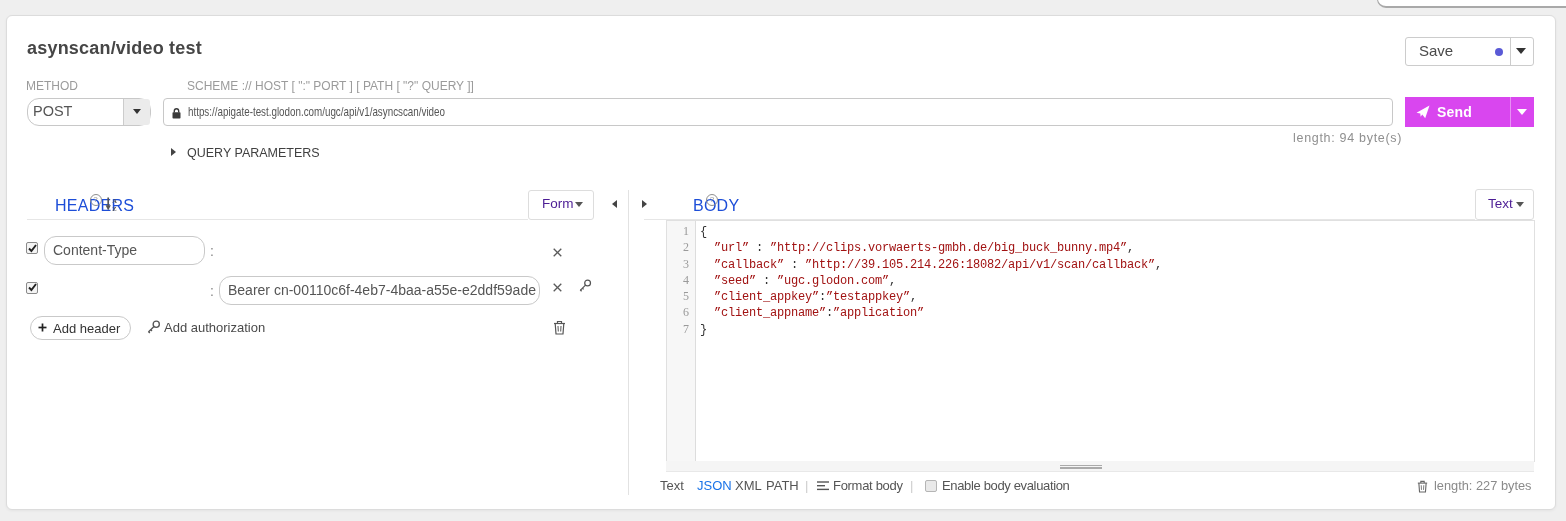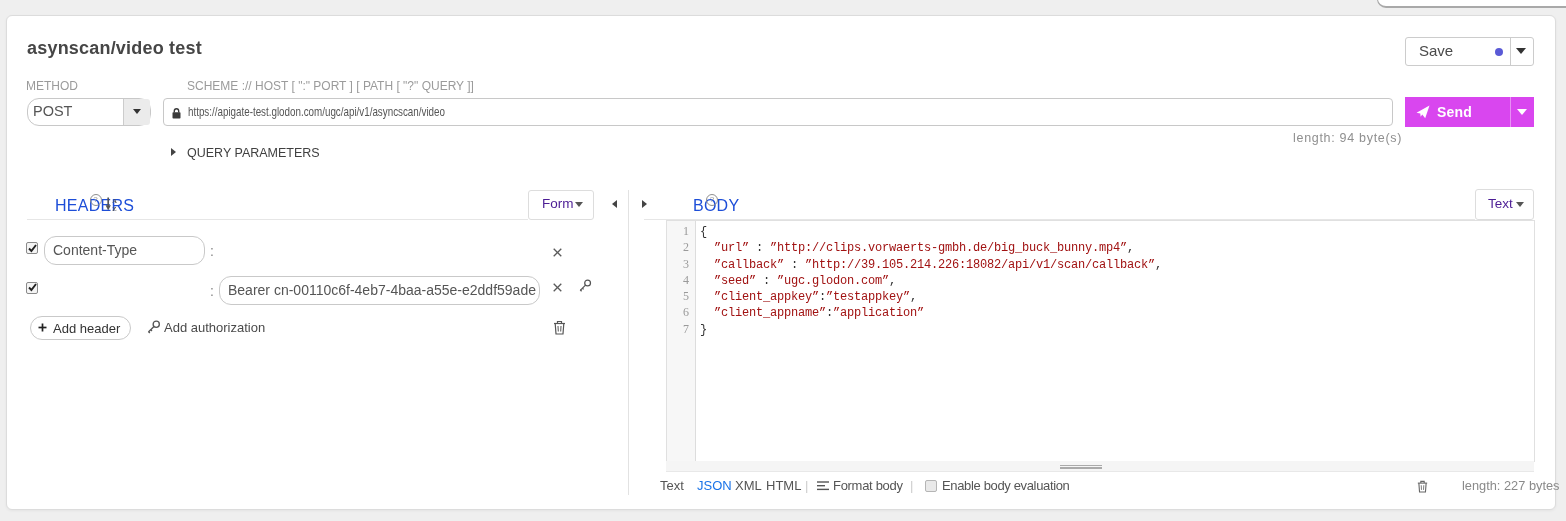--- a/index.html
+++ b/index.html
@@ -54,21 +54,21 @@
   .gutter .num{position:absolute;right:6px;font-family:"Liberation Serif",serif;font-size:12px;color:#9a9a9a;}
   .code{position:absolute;left:33px;top:3px;font-family:"Liberation Mono",monospace;font-size:12px;letter-spacing:-0.2px;line-height:16.27px;white-space:pre;color:#333;}
   .code .s{color:#a11212;}
   .rstrip{left:666px;top:461px;width:868px;height:10px;background:#f5f5f5;border-bottom:1px solid #e8e8e8;}
   .grip{position:absolute;left:394px;width:42px;height:1.5px;background:#aaa;}
   
   .ft{font-size:13px;color:#555;top:478px;}
   .ftblue{color:#1a73e8;}
   .ftsep{color:#ccc;}
   .fcheck{left:925px;top:480px;width:10px;height:10px;border:1px solid #b5b5b5;border-radius:2px;background:#e9e9e9;}
-  .lenbody{left:1434px;top:478px;font-size:12.8px;color:#8a8a8a;margin-left:28px;}
+  .lenbody{left:1434px;top:478px;font-size:12.8px;color:#8a8a8a;}
   
   .cb{width:10px;height:10px;border:1px solid #8a8a8a;border-radius:2px;background:#f4f4f4;}
   svg{display:block;}
 </style>
 </head>
 <body>
 <div class="page">
   <div class="abs card"></div>
   <div class="abs toptab"></div>
   <div class="abs title">asynscan/video test</div>
@@ -211,21 +211,21 @@
 }</div>
   </div>
   <div class="abs rstrip">
     <div class="grip" style="top:3.5px;"></div>
     <div class="grip" style="top:6px;"></div>
   </div>
 
   <div class="abs ft" style="left:660px;">Text</div>
   <div class="abs ft ftblue" style="left:697px;">JSON</div>
   <div class="abs ft" style="left:735px;">XML</div>
-  <div class="abs ft" style="left:766px;">HTML</div>
+  <div class="abs ft" style="left:766px;">PATH</div>
   <div class="abs ft ftsep" style="left:805px;">|</div>
   <svg class="abs" style="left:817px;top:481px;" width="12" height="10" viewBox="0 0 12 10">
     <line x1="0" y1="1" x2="12" y2="1" stroke="#555" stroke-width="1.4"></line>
     <line x1="0" y1="4.7" x2="8" y2="4.7" stroke="#555" stroke-width="1.4"></line>
     <line x1="0" y1="8.4" x2="12" y2="8.4" stroke="#555" stroke-width="1.4"></line>
   </svg>
   <div class="abs ft" style="left:833px;letter-spacing:-.3px;">Format body</div>
   <div class="abs ft ftsep" style="left:910px;">|</div>
   <div class="abs fcheck"></div>
   <div class="abs ft" style="left:942px;letter-spacing:-.35px;">Enable body evaluation</div>

